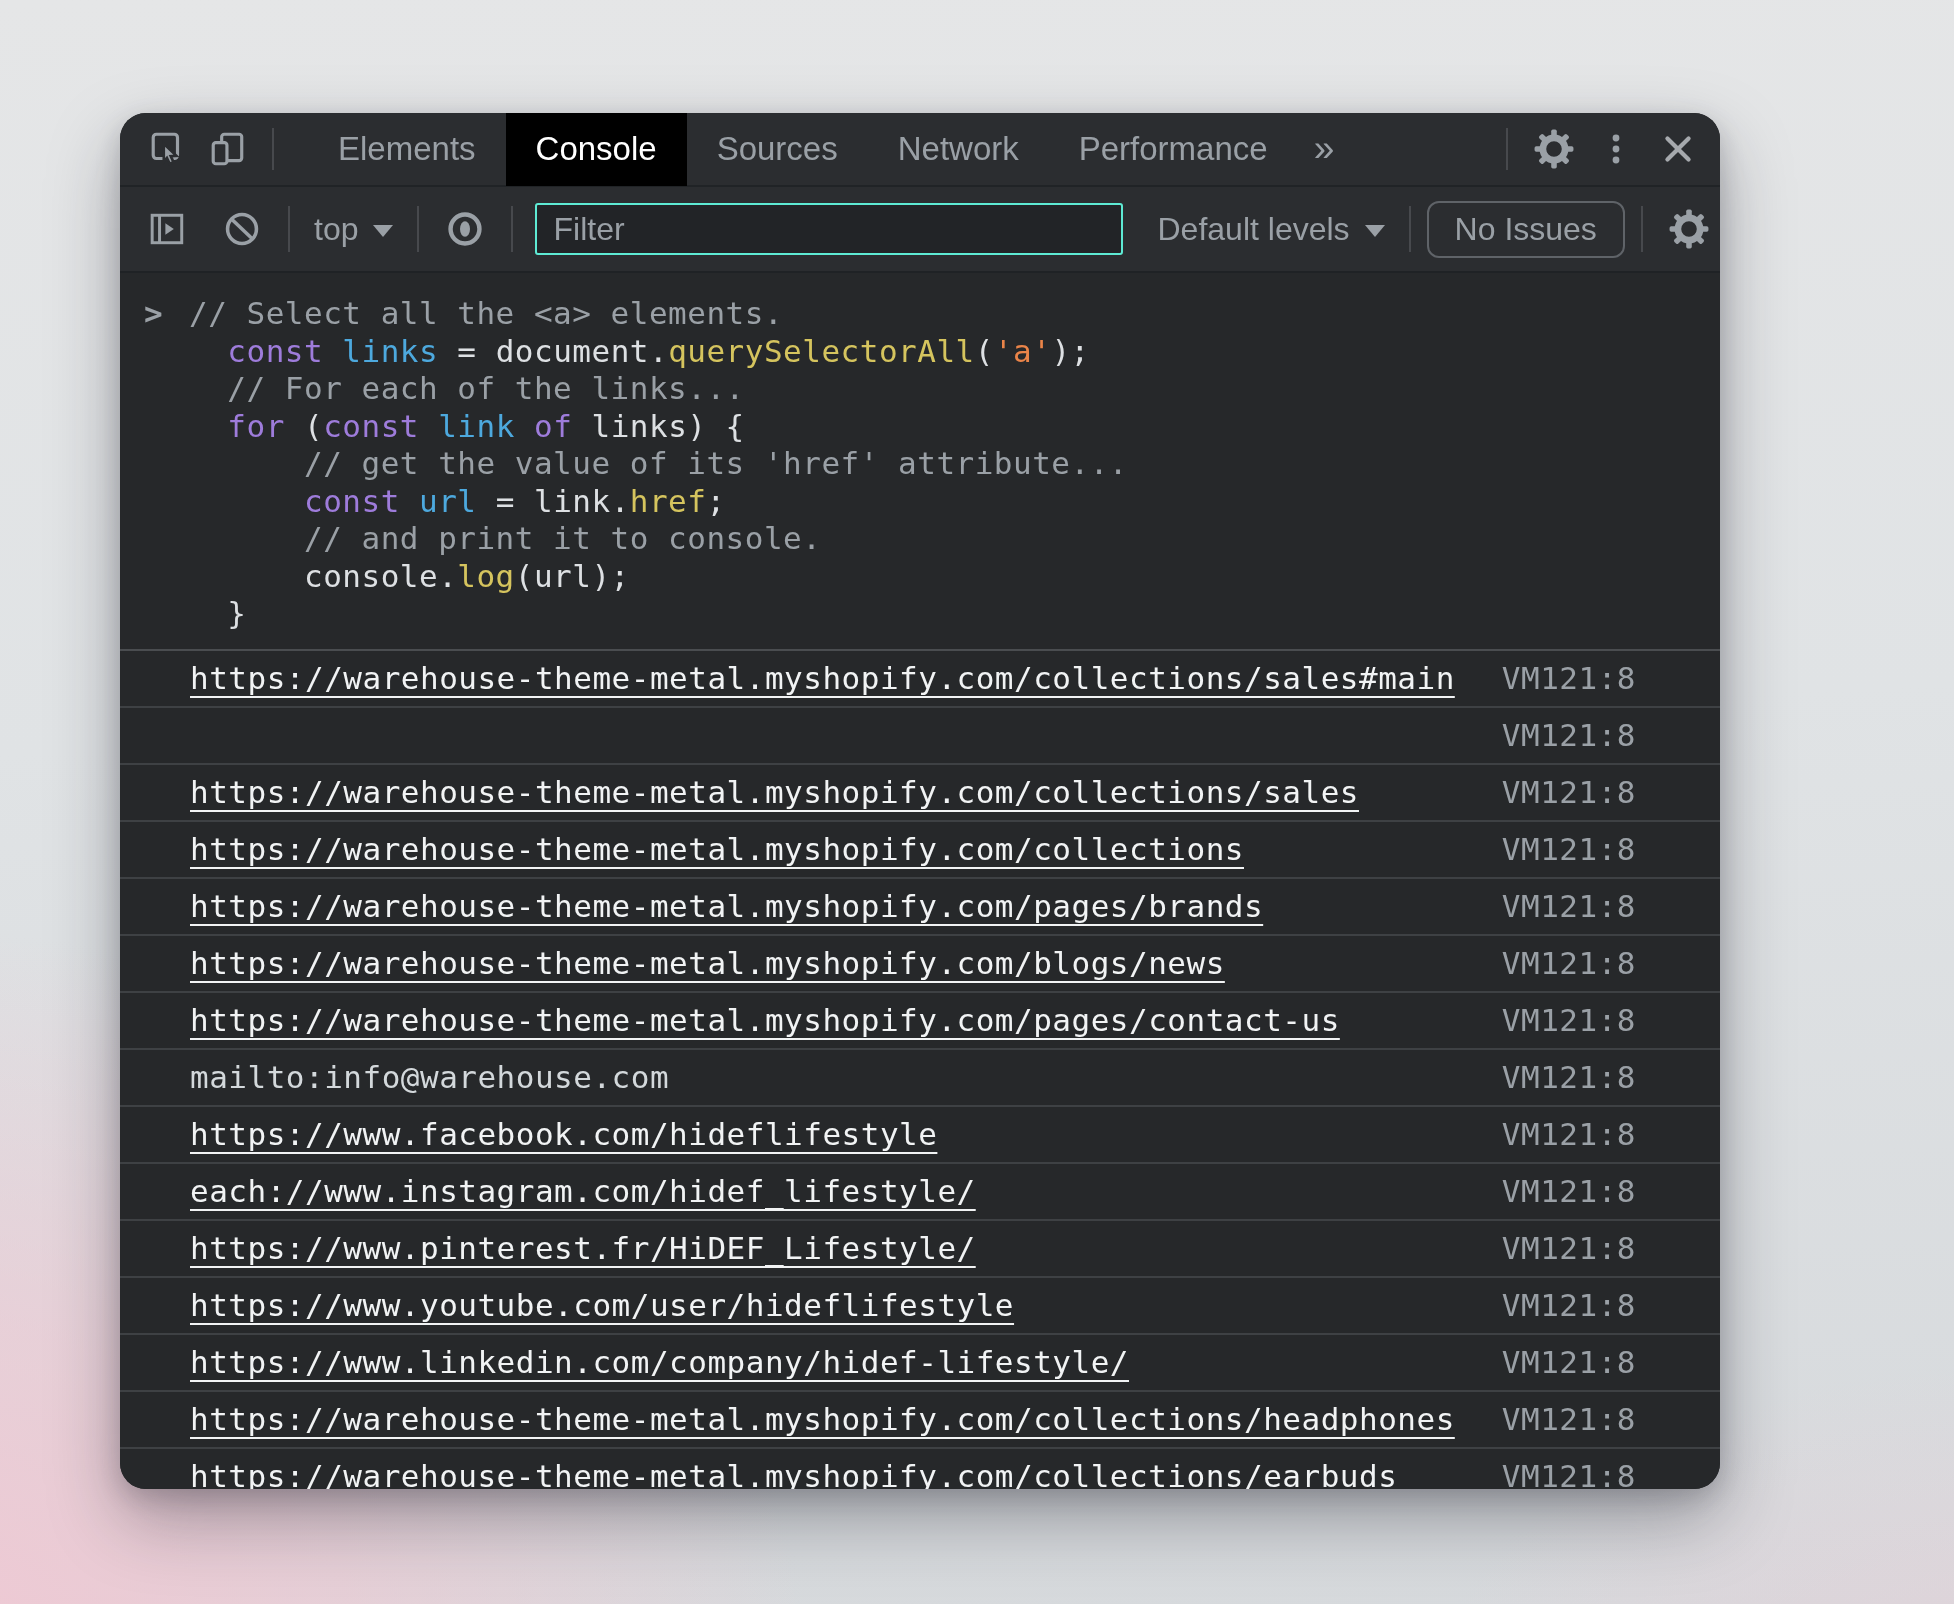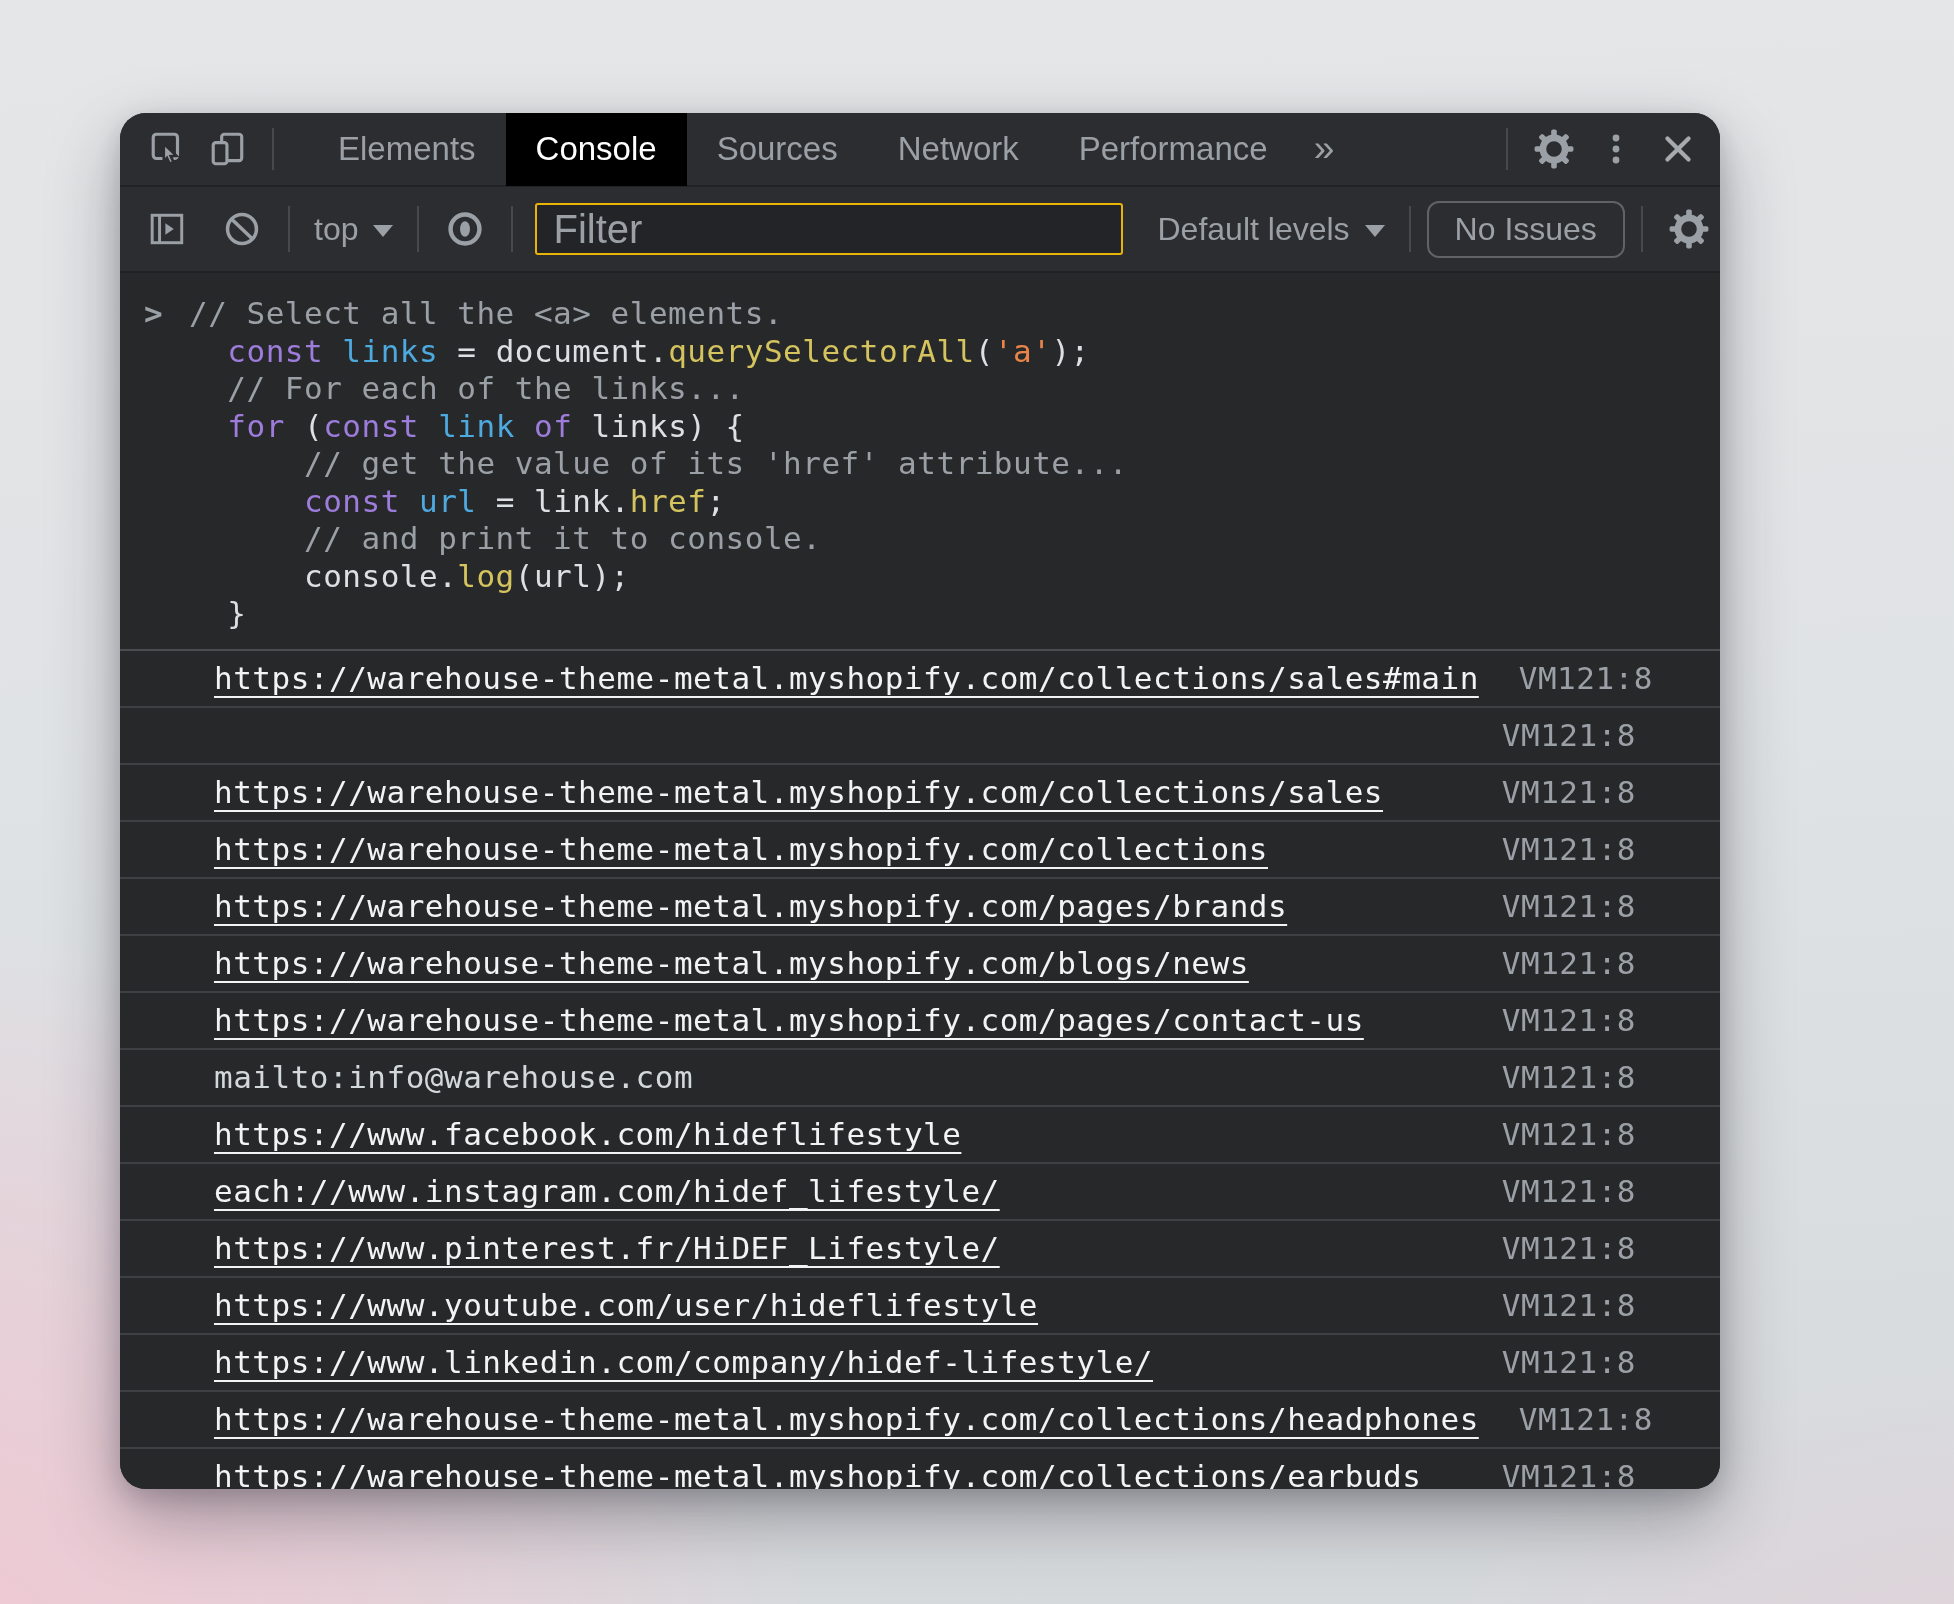--- a/index.html
+++ b/index.html
@@ -39,22 +39,22 @@
   
   .toolbar {
     height:86px; flex:none; background:#2b2d30; display:flex; align-items:center;
     padding:0 18px; border-bottom:2px solid #1f2225;
   }
   .tb-sep { width:2px; height:46px; background:#47494d; margin:0 16px; flex:none; }
   .dropdown { display:flex; align-items:center; gap:15px; color:#9aa0a6; font-size:32px; cursor:pointer; padding:0 8px; white-space:nowrap; }
   .dd-arrow { width:0; height:0; border-left:10px solid transparent; border-right:10px solid transparent; border-top:12px solid #9aa0a6; margin-top:4px; }
   .filter-input {
     width:588px; height:52px; flex:none; margin:0 6px;
-    background:#222427; border:2px solid #eab308; border-radius:3px;
-    color:#dde0e3; font-size:40px; font-family:"Liberation Sans",sans-serif;
+    background:#222427; border:2px solid #5eead4; border-radius:3px;
+    color:#dde0e3; font-size:32px; font-family:"Liberation Sans",sans-serif;
     padding:0 16px; outline:none;
   }
   .filter-input::placeholder { color:#9aa0a6; }
   .issues-btn {
     border:2px solid #5f6368; border-radius:12px; background:transparent;
     color:#9aa0a6; font-size:32px; padding:8px 26px; white-space:nowrap; cursor:pointer;
     font-family:"Liberation Sans",sans-serif;
   }
   .ml26 { margin-left:20px; }
   
@@ -66,21 +66,21 @@
   }
   .code-line { height:37.5px; line-height:37.5px; white-space:pre; font-size:31px; letter-spacing:0.5px; }
   .tok-cm { color:#9aa0a6; }
   .tok-kw { color:#9e7cdb; }
   .tok-vr { color:#4da9de; }
   .tok-fn { color:#d5c45e; }
   .tok-st { color:#ea8449; }
   .tok-pl { color:#dde0e3; }
   .log-row {
     height:57px; display:flex; align-items:center;
-    padding:0 84px 0 94px; border-bottom:2px solid #3e4144;
+    padding:0 84px 0 70px; border-bottom:2px solid #3e4144;
   }
   .log-text { font-size:31px; letter-spacing:0.5px; white-space:nowrap; }
   .log-text.linkified { color:#f1f3f4; text-decoration:underline; text-decoration-thickness:2px; text-underline-offset:7px; cursor:pointer; }
   .log-text.plain { color:#d3d8db; }
   .log-source {
     margin-left:auto; color:#9aa0a6; font-size:31px; letter-spacing:0.5px;
     text-decoration-thickness:2px; text-underline-offset:7px;
     cursor:pointer; white-space:nowrap; padding-left:40px;
   }
 </style>

